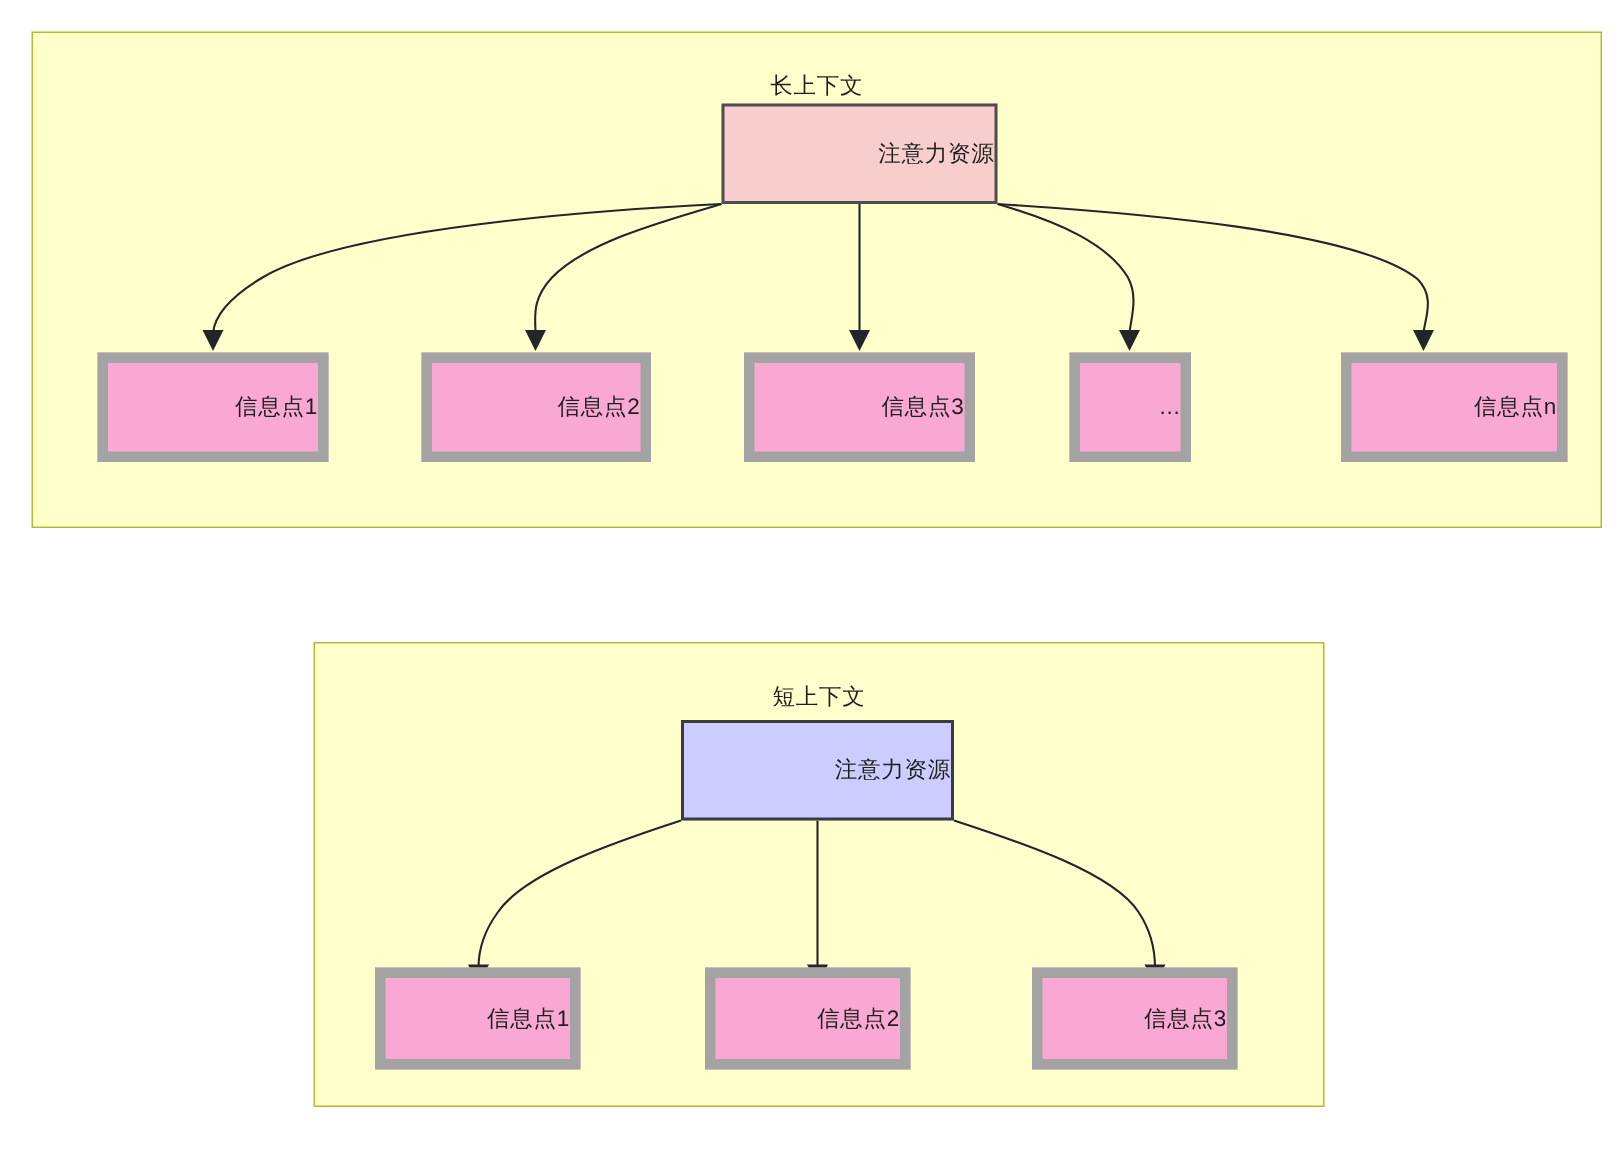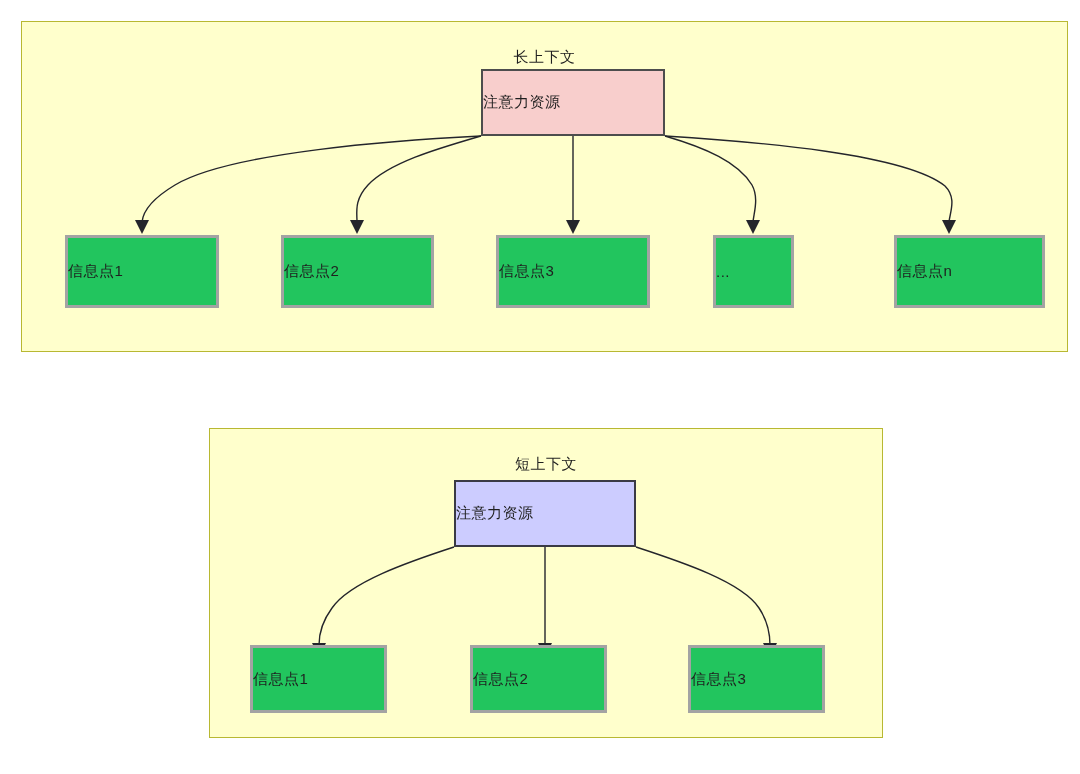--- a/index.html
+++ b/index.html
@@ -42,41 +42,41 @@
     letter-spacing: 0.5px;
     white-space: nowrap;
   }
 
   
   .node {
     position: absolute;
     box-sizing: border-box;
     display: flex;
     align-items: center;
-    justify-content: flex-start;
+    justify-content: flex-end;
     font-size: 15px;
     letter-spacing: 0.5px;
     white-space: nowrap;
   }
 
   .node-attention-long {
     background: #f8cecc;
     border: 2px solid #4d4d4d;
     color: #1f1f1f;
   }
 
   .node-attention-short {
     background: #ccccff;
     border: 2px solid #3a3a45;
     color: #1f1f1f;
   }
 
   .node-info {
-    background: #22c55e;
-    border: 3px solid #a3a3a3;
+    background: #f9a8d4;
+    border: 7px solid #a3a3a3;
     color: #1f1f1f;
   }
 
   
   .edge-layer {
     position: absolute;
     left: 0;
     top: 0;
     width: 1080px;
     height: 774px;

